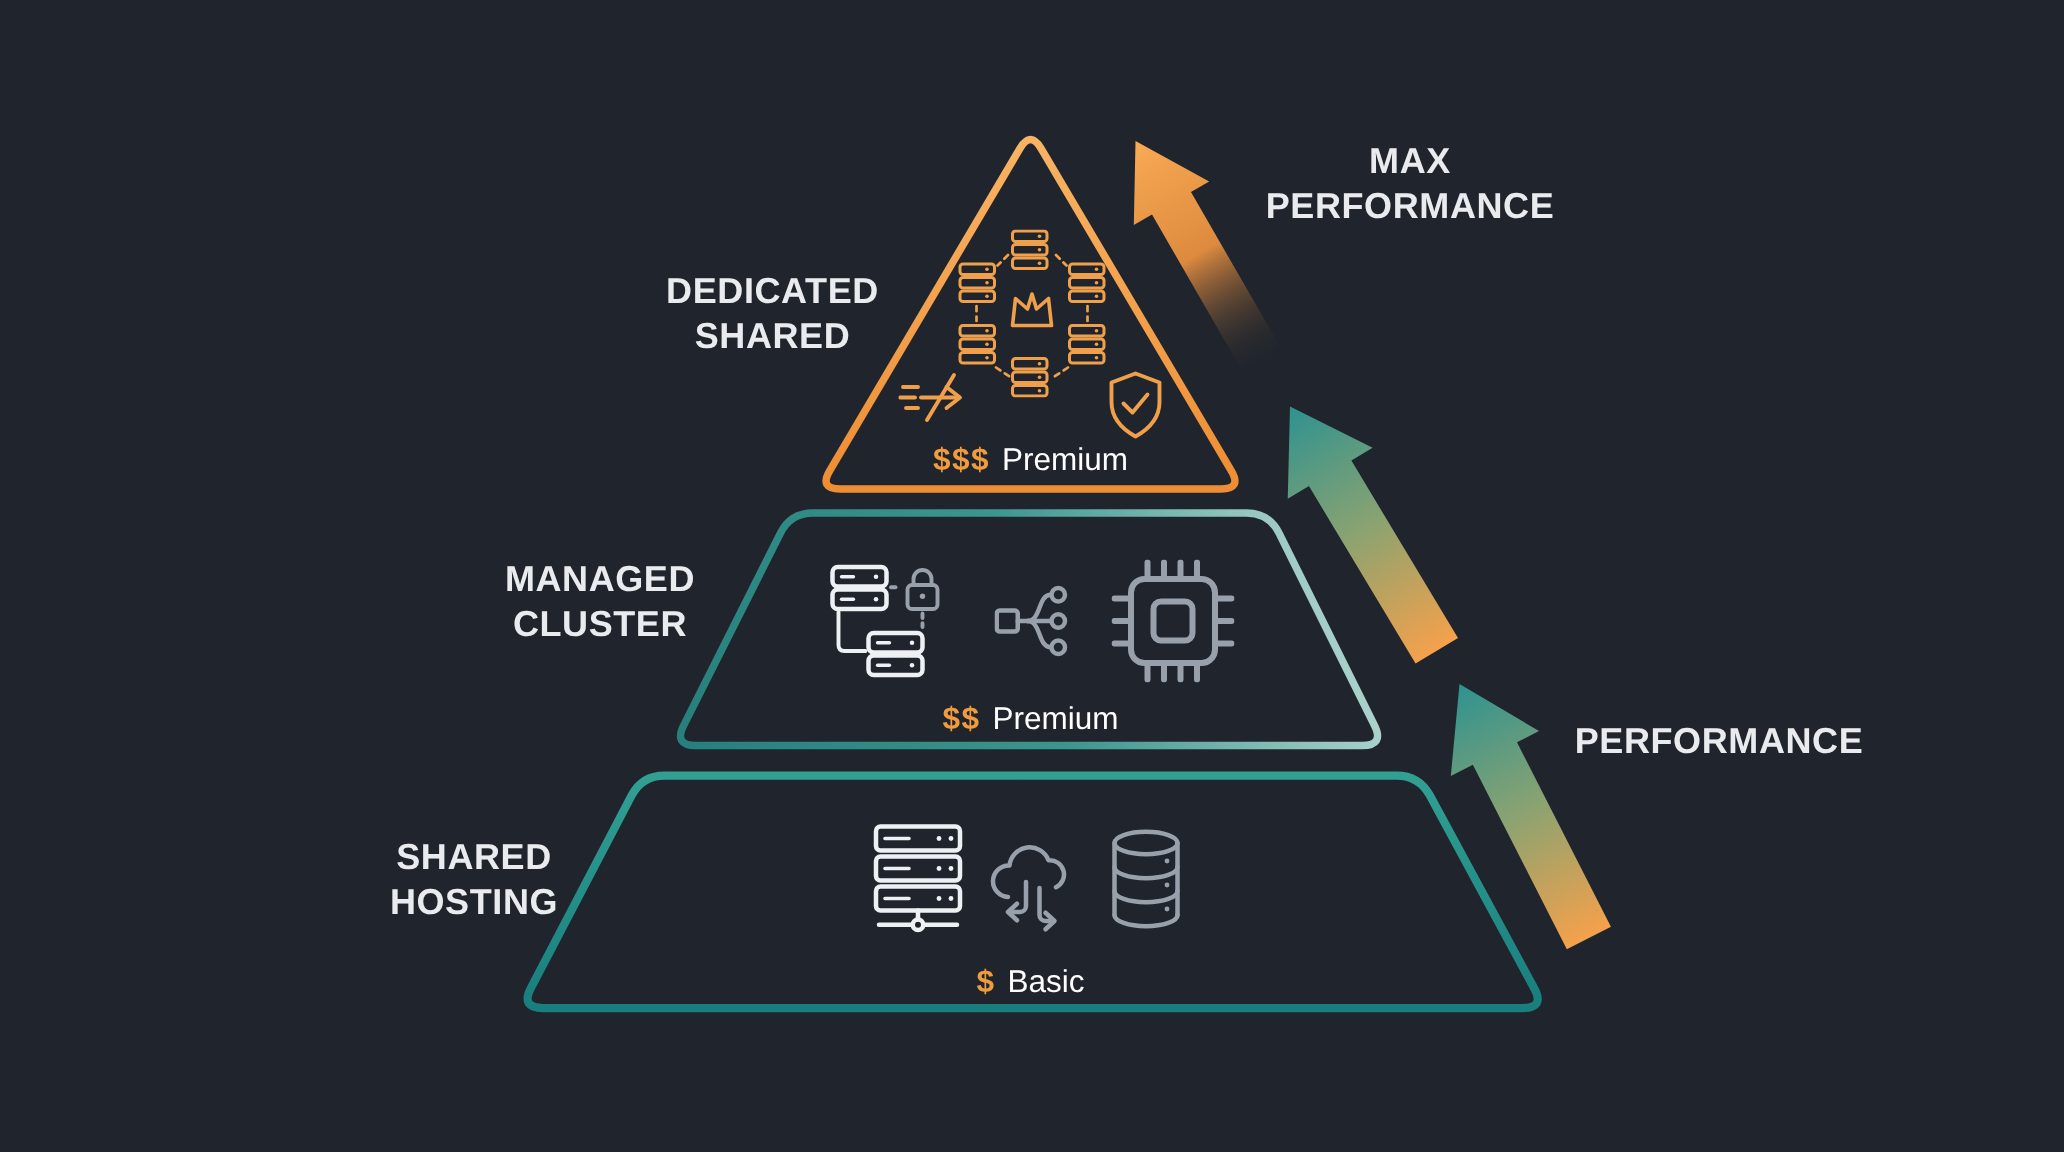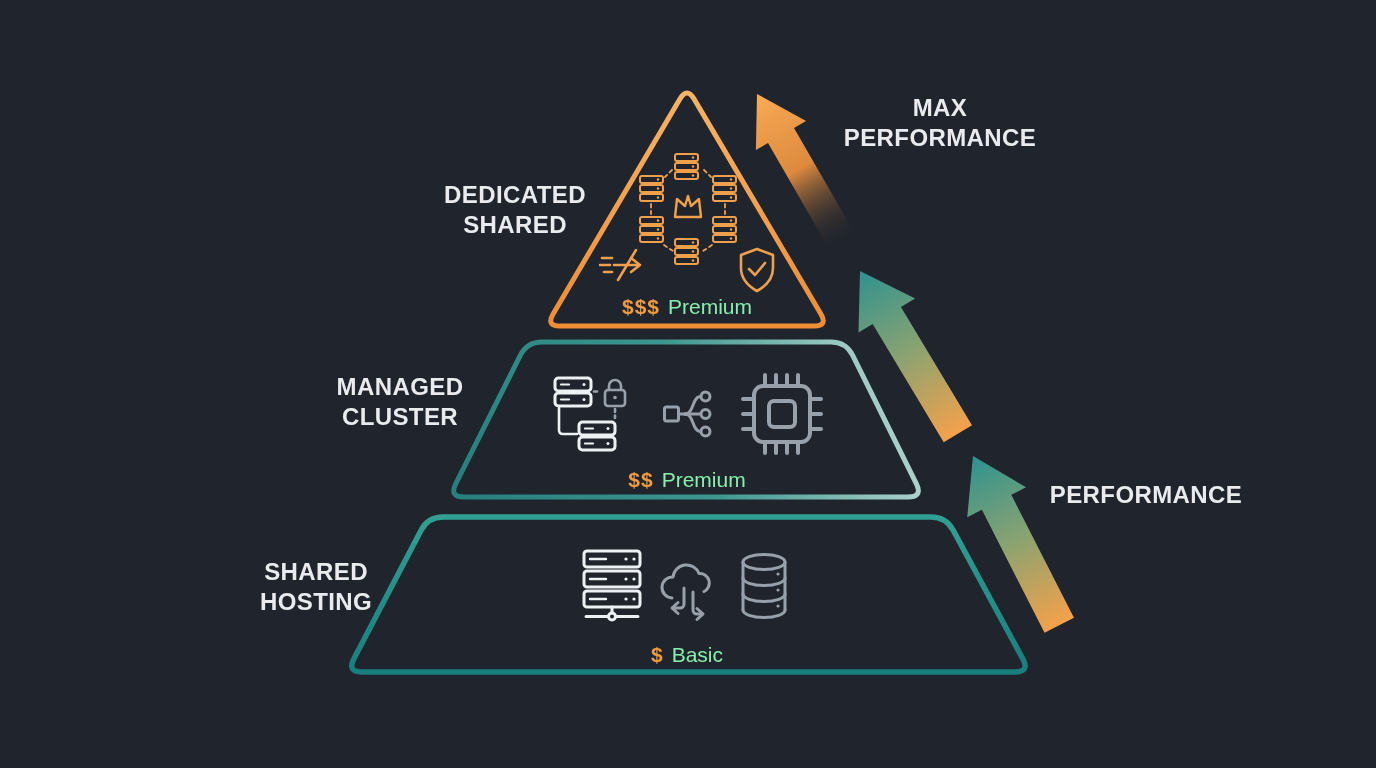--- a/index.html
+++ b/index.html
@@ -16,21 +16,21 @@
   .annotation{
     color:#e9ebee;font-weight:700;font-size:24px;line-height:30px;
     letter-spacing:0.4px;text-align:left;
   }
   .annotation span{display:block;text-align:center;}
   .price-row{
     display:flex;justify-content:center;align-items:baseline;gap:8px;
     font-size:21px;line-height:24px;
   }
   .price-sym{color:#ef9b3e;font-weight:700;letter-spacing:1px;}
-  .price-label{color:#86efac;font-weight:400;text-align:center;}
+  .price-label{color:#ffffff;font-weight:400;text-align:center;}
   svg{display:block;}
 </style>
 </head>
 <body>
 
 <div class="stage">
 
   <svg class="abs" style="left:0;top:0" width="1376" height="768" viewBox="0 0 1376 768">
     <defs>
       <linearGradient id="gTri" x1="0" y1="0" x2="0" y2="1">

